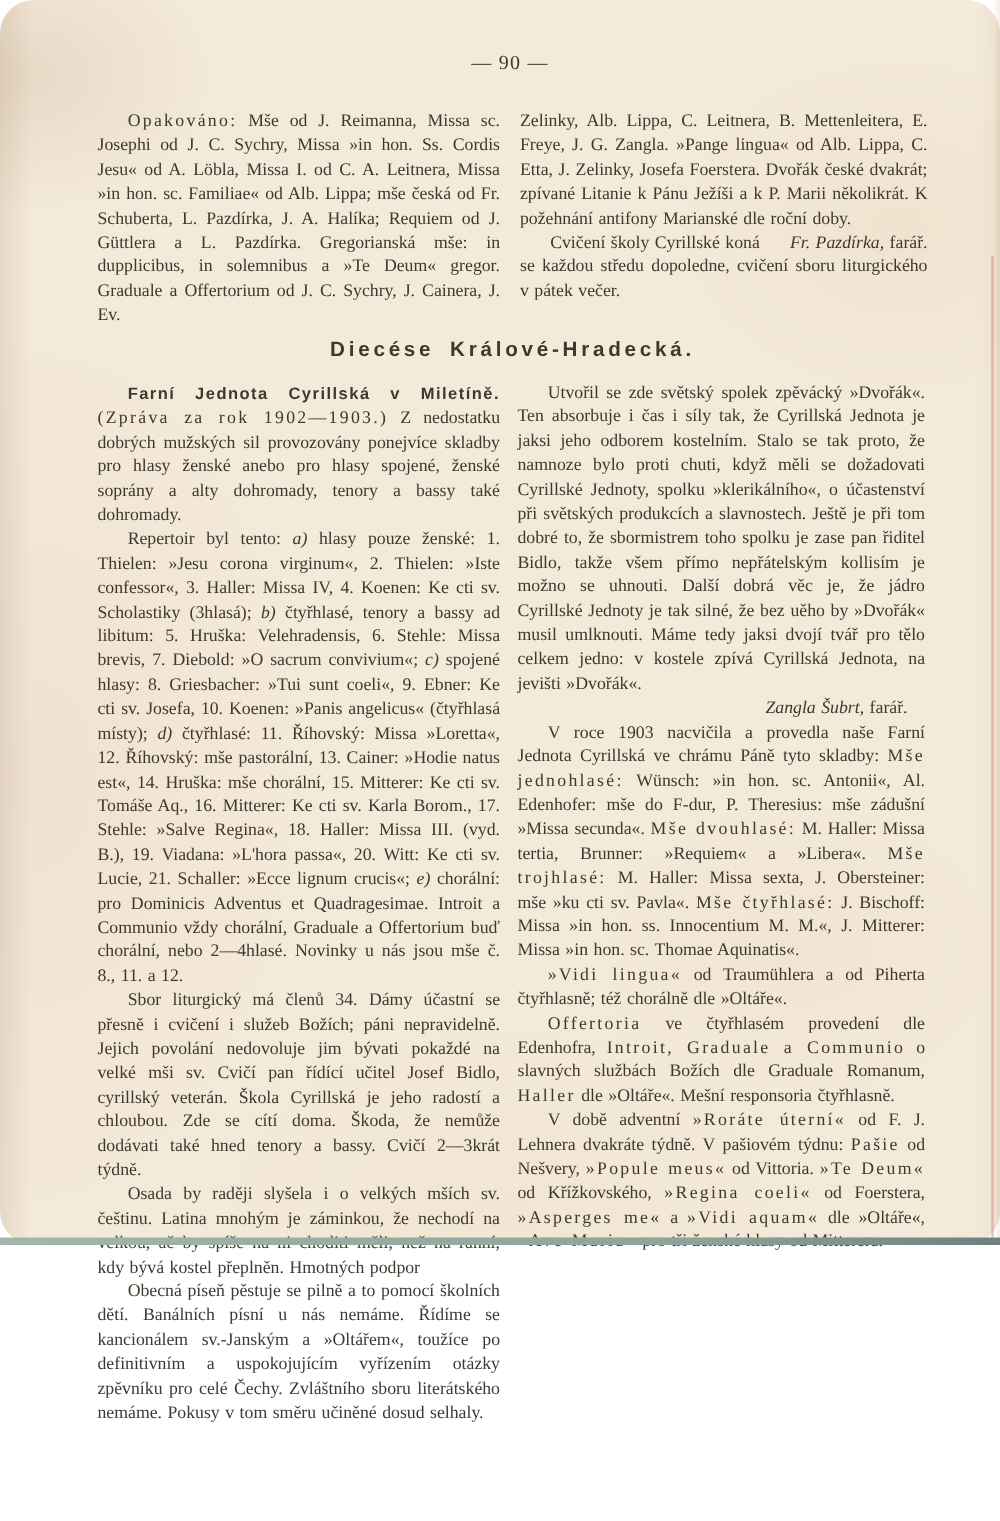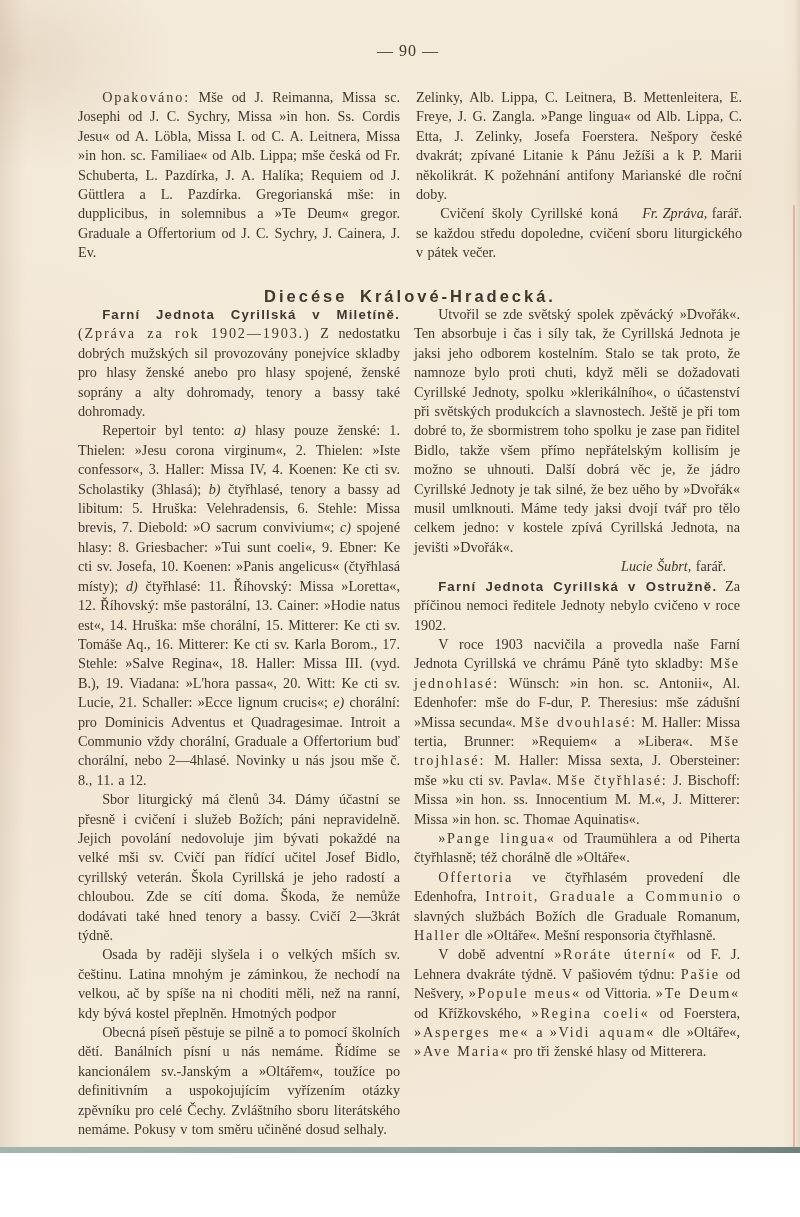--- a/index.html
+++ b/index.html
@@ -1,30 +1,31 @@
 <!DOCTYPE html>
 <html><head>
 <meta charset="utf-8">
 <style>
   html,body { margin:0; padding:0; }
   body { width:800px; height:1217px; overflow:hidden; }
 
   .page {
-    position:relative; width:800px; height:1153px;
+    position:relative; width:800px; height:996px;
     background:
       radial-gradient(220px 160px at 18px 60px, rgba(160,125,95,0.16), rgba(160,125,95,0) 70%),
       radial-gradient(300px 500px at 30px 620px, rgba(205,150,140,0.10), rgba(205,150,140,0) 75%),
       radial-gradient(260px 200px at 720px 180px, rgba(200,170,130,0.10), rgba(200,170,130,0) 75%),
       radial-gradient(360px 260px at 400px 980px, rgba(210,180,145,0.08), rgba(210,180,145,0) 75%),
       radial-gradient(240px 180px at 640px 760px, rgba(205,170,140,0.09), rgba(205,170,140,0) 75%),
       linear-gradient(to right, rgba(140,110,80,0.14), rgba(140,110,80,0) 26px),
       linear-gradient(to left, rgba(150,120,95,0.08), rgba(150,120,95,0) 18px),
       #f4ead9;
     font-family:"Liberation Serif", serif;
     color:rgba(48,42,33,0.93);
+    border-radius:27px;
   }
 
   .page-number {
     position:absolute; top:42px; left:0; width:816px;
     text-align:center; font-size:16px; letter-spacing:1px;
   }
 
   .top-columns, .main-columns {
     position:absolute; left:78px; width:664px;
     display:flex; gap:16px;
@@ -36,21 +37,20 @@
   .col-left  { width:322px; }
   .col-right { width:326px; }
 
   .section-heading {
     position:absolute; top:271px; left:78px; width:664px;
     text-align:center;
     font-family:"Liberation Sans", sans-serif;
     font-weight:bold; font-size:16.5px;
     letter-spacing:3px; word-spacing:5px;
     color:rgba(52,46,36,0.95);
-    margin-top:16px;
   }
 
   .para { margin:0; text-align:justify; }
   .para.indent { text-indent:1.7em; }
   .para.right { text-align:right; padding-right:14px; }
 
   .seg-n  { }
   .seg-sp { letter-spacing:0.13em; }
   .seg-i  { font-style:italic; }
   .seg-b  {
@@ -79,41 +79,40 @@
 
 <div class="page">
 
   <div class="page-number">— 90 —</div>
 
   <div class="top-columns">
     <div class="col col-left">
         <p class="para indent"><span class="seg-sp">Opakováno:</span><span class="seg-n"> Mše od J. Reimanna, Missa sc. Josephi od J. C. Sychry, Missa »in hon. Ss. Cordis Jesu« od A. Löbla, Missa I. od C. A. Leitnera, Missa »in hon. sc. Familiae« od Alb. Lippa; mše česká od Fr. Schuberta, L. Pazdírka, J. A. Halíka; Requiem od J. Güttlera a L. Pazdírka. Gregorianská mše: in dupplicibus, in solemnibus a »Te Deum« gregor. Graduale a Offertorium od J. C. Sychry, J. Cainera, J. Ev.</span></p>
       </div>
     <div class="col col-right">
-        <p class="para"><span class="seg-n">Zelinky, Alb. Lippa, C. Leitnera, B. Mettenleitera, E. Freye, J. G. Zangla. »Pange lingua« od Alb. Lippa, C. Etta, J. Zelinky, Josefa Foerstera. Nešpory české dvakrát; zpívané Litanie k Pánu Ježíši a k P. Marii několikrát. K požehnání antifony Marianské dle roční doby.</span></p>
-        <p class="para indent"><span class="sig-float"><span class="seg-i">Fr. Zpráva,</span><span class="seg-n"> farář.</span></span><span class="seg-n">Cvičení školy Cyrillské koná se každou středu dopoledne, cvičení sboru liturgického v pátek večer. </span></p>
+        <p class="para"><span class="seg-n">Zelinky, Alb. Lippa, C. Leitnera, B. Mettenleitera, E. Freye, J. G. Zangla. »Pange lingua« od Alb. Lippa, C. Etta, J. Zelinky, Josefa Foerstera. Dvořák české dvakrát; zpívané Litanie k Pánu Ježíši a k P. Marii několikrát. K požehnání antifony Marianské dle roční doby.</span></p>
+        <p class="para indent"><span class="sig-float"><span class="seg-i">Fr. Pazdírka,</span><span class="seg-n"> farář.</span></span><span class="seg-n">Cvičení školy Cyrillské koná se každou středu dopoledne, cvičení sboru liturgického v pátek večer. </span></p>
       </div>
   </div>
 
   <div class="section-heading">Diecése Králové-Hradecká.</div>
 
   <div class="main-columns">
     <div class="col col-left">
         <p class="para indent"><span class="seg-b">Farní Jednota Cyrillská v Miletíně.</span><span class="seg-sp"> (Zpráva za rok 1902—1903.)</span><span class="seg-n"> Z nedostatku dobrých mužských sil provozovány ponejvíce skladby pro hlasy ženské anebo pro hlasy spojené, ženské soprány a alty dohromady, tenory a bassy také dohromady.</span></p>
         <p class="para indent"><span class="seg-n">Repertoir byl tento: </span><span class="seg-i">a)</span><span class="seg-n"> hlasy pouze ženské: 1. Thielen: »Jesu corona virginum«, 2. Thielen: »Iste confessor«, 3. Haller: Missa IV, 4. Koenen: Ke cti sv. Scholastiky (3hlasá); </span><span class="seg-i">b)</span><span class="seg-n"> čtyřhlasé, tenory a bassy ad libitum: 5. Hruška: Velehradensis, 6. Stehle: Missa brevis, 7. Diebold: »O sacrum convivium«; </span><span class="seg-i">c)</span><span class="seg-n"> spojené hlasy: 8. Griesbacher: »Tui sunt coeli«, 9. Ebner: Ke cti sv. Josefa, 10. Koenen: »Panis angelicus« (čtyřhlasá místy); </span><span class="seg-i">d)</span><span class="seg-n"> čtyřhlasé: 11. Říhovský: Missa »Loretta«, 12. Říhovský: mše pastorální, 13. Cainer: »Hodie natus est«, 14. Hruška: mše chorální, 15. Mitterer: Ke cti sv. Tomáše Aq., 16. Mitterer: Ke cti sv. Karla Borom., 17. Stehle: »Salve Regina«, 18. Haller: Missa III. (vyd. B.), 19. Viadana: »L'hora passa«, 20. Witt: Ke cti sv. Lucie, 21. Schaller: »Ecce lignum crucis«; </span><span class="seg-i">e)</span><span class="seg-n"> chorální: pro Dominicis Adventus et Quadragesimae. Introit a Communio vždy chorální, Graduale a Offertorium buď chorální, nebo 2—4hlasé. Novinky u nás jsou mše č. 8., 11. a 12.</span></p>
         <p class="para indent"><span class="seg-n">Sbor liturgický má členů 34. Dámy účastní se přesně i cvičení i služeb Božích; páni nepravidelně. Jejich povolání nedovoluje jim bývati pokaždé na velké mši sv. Cvičí pan řídící učitel Josef Bidlo, cyrillský veterán. Škola Cyrillská je jeho radostí a chloubou. Zde se cítí doma. Škoda, že nemůže dodávati také hned tenory a bassy. Cvičí 2—3krát týdně.</span></p>
         <p class="para indent"><span class="seg-n">Osada by raději slyšela i o velkých mších sv. češtinu. Latina mnohým je záminkou, že nechodí na velkou, ač by spíše na ni choditi měli, než na ranní, kdy bývá kostel přeplněn. Hmotných podpor</span></p>
         <p class="para indent"><span class="seg-n">Obecná píseň pěstuje se pilně a to pomocí školních dětí. Banálních písní u nás nemáme. Řídíme se kancionálem sv.-Janským a »Oltářem«, toužíce po definitivním a uspokojujícím vyřízením otázky zpěvníku pro celé Čechy. Zvláštního sboru literátského nemáme. Pokusy v tom směru učiněné dosud selhaly.</span></p>
       </div>
     <div class="col col-right">
         <p class="para indent"><span class="seg-n">Utvořil se zde světský spolek zpěvácký »Dvořák«. Ten absorbuje i čas i síly tak, že Cyrillská Jednota je jaksi jeho odborem kostelním. Stalo se tak proto, že namnoze bylo proti chuti, když měli se dožadovati Cyrillské Jednoty, spolku »klerikálního«, o účastenství při světských produkcích a slavnostech. Ještě je při tom dobré to, že sbormistrem toho spolku je zase pan řiditel Bidlo, takže všem přímo nepřátelským kollisím je možno se uhnouti. Další dobrá věc je, že jádro Cyrillské Jednoty je tak silné, že bez uěho by »Dvořák« musil umlknouti. Máme tedy jaksi dvojí tvář pro tělo celkem jedno: v kostele zpívá Cyrillská Jednota, na jevišti »Dvořák«.</span></p>
-        <p class="para right"><span class="seg-i">Lucie Šubrt,</span><span class="seg-n"> farář.</span></p>
-        <p class="para indent"><span class="seg-b">Farní Jednota Cyrillská v Ostružně.</span><span class="seg-n"> Za příčinou nemoci ředitele Jednoty nebylo cvičeno v roce 1902.</span></p>
+        <p class="para right"><span class="seg-i">Zangla Šubrt,</span><span class="seg-n"> farář.</span></p>
         <p class="para indent"><span class="seg-n">V roce 1903 nacvičila a provedla naše Farní Jednota Cyrillská ve chrámu Páně tyto skladby: </span><span class="seg-sp">Mše jednohlasé:</span><span class="seg-n"> Wünsch: »in hon. sc. Antonii«, Al. Edenhofer: mše do F-dur, P. Theresius: mše zádušní »Missa secunda«. </span><span class="seg-sp">Mše dvouhlasé:</span><span class="seg-n"> M. Haller: Missa tertia, Brunner: »Requiem« a »Libera«. </span><span class="seg-sp">Mše trojhlasé:</span><span class="seg-n"> M. Haller: Missa sexta, J. Obersteiner: mše »ku cti sv. Pavla«. </span><span class="seg-sp">Mše čtyřhlasé:</span><span class="seg-n"> J. Bischoff: Missa »in hon. ss. Innocentium M. M.«, J. Mitterer: Missa »in hon. sc. Thomae Aquinatis«.</span></p>
-        <p class="para indent"><span class="seg-sp">»Pange lingua«</span><span class="seg-n"> od Traumühlera a od Piherta čtyřhlasně; též chorálně dle »Oltáře«.</span></p>
+        <p class="para indent"><span class="seg-sp">»Vidi lingua«</span><span class="seg-n"> od Traumühlera a od Piherta čtyřhlasně; též chorálně dle »Oltáře«.</span></p>
         <p class="para indent"><span class="seg-sp">Offertoria</span><span class="seg-n"> ve čtyřhlasém provedení dle Edenhofra, </span><span class="seg-sp">Introit, Graduale a Communio</span><span class="seg-n"> o slavných službách Božích dle Graduale Romanum, </span><span class="seg-sp">Haller</span><span class="seg-n"> dle »Oltáře«. Mešní responsoria čtyřhlasně.</span></p>
         <p class="para indent"><span class="seg-n">V době adventní </span><span class="seg-sp">»Roráte úterní«</span><span class="seg-n"> od F. J. Lehnera dvakráte týdně. V pašiovém týdnu: </span><span class="seg-sp">Pašie</span><span class="seg-n"> od Nešvery, </span><span class="seg-sp">»Popule meus«</span><span class="seg-n"> od Vittoria. </span><span class="seg-sp">»Te Deum«</span><span class="seg-n"> od Křížkovského, </span><span class="seg-sp">»Regina coeli«</span><span class="seg-n"> od Foerstera, </span><span class="seg-sp">»Asperges me«</span><span class="seg-n"> a </span><span class="seg-sp">»Vidi aquam«</span><span class="seg-n"> dle »Oltáře«, </span><span class="seg-sp">»Ave Maria«</span><span class="seg-n"> pro tři ženské hlasy od Mitterera.</span></p>
       </div>
   </div>
 
   <div class="right-edge-paper"></div>
   <div class="right-edge-line"></div>
   <div class="bottom-strip"></div>
 
 </div>

